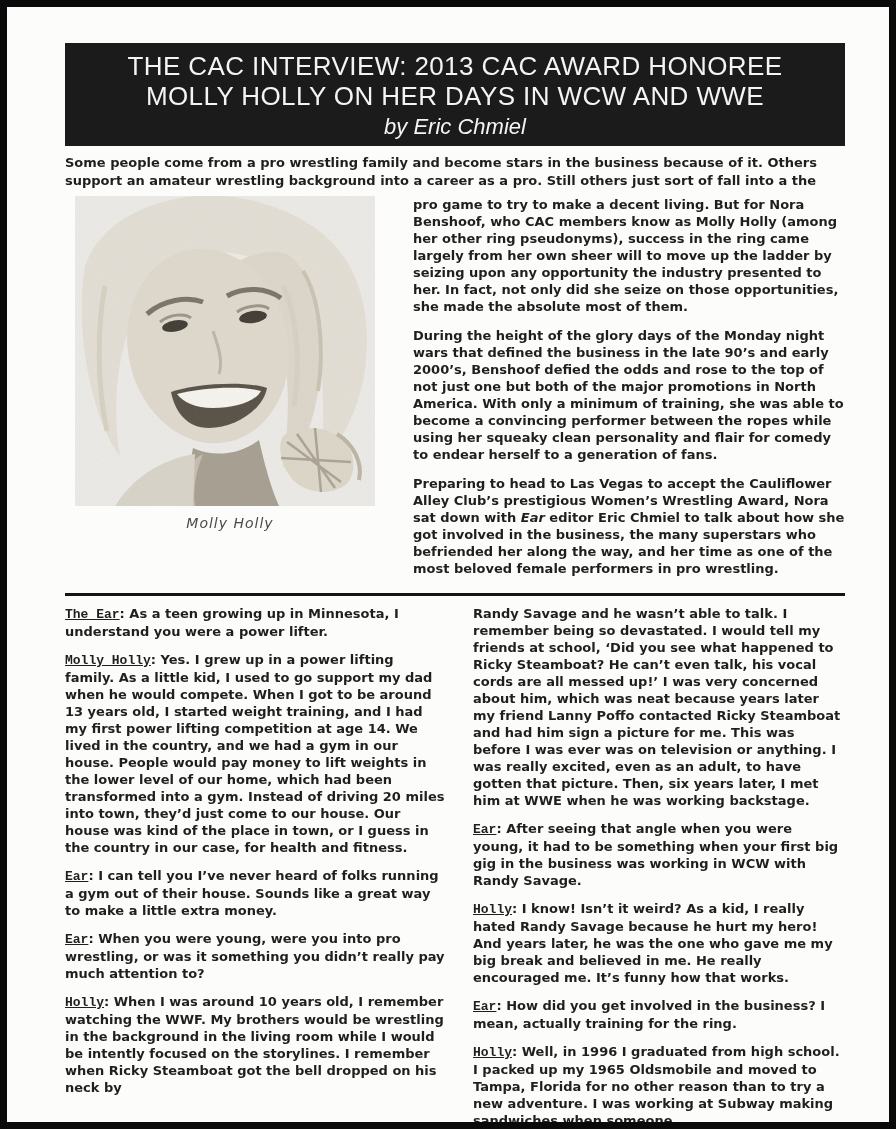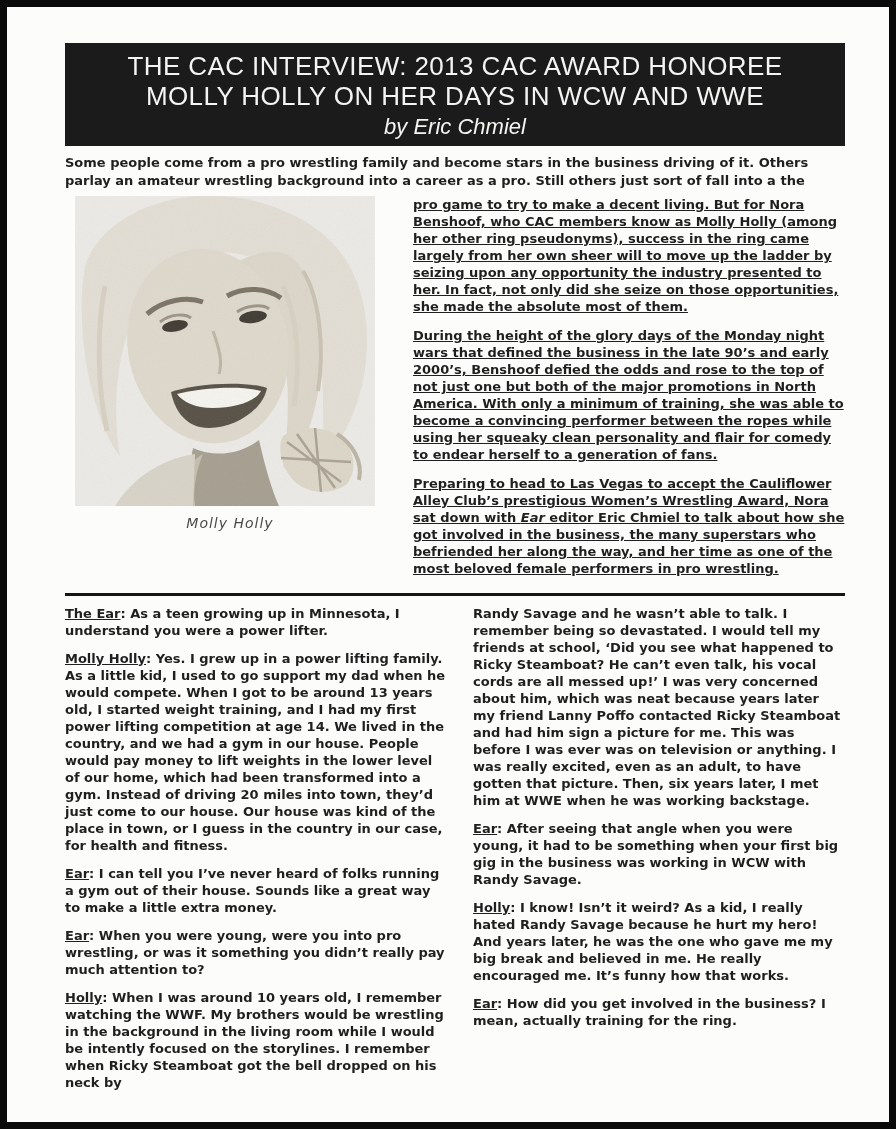--- a/index.html
+++ b/index.html
@@ -11,44 +11,44 @@
   .byline{font:italic 400 22px/25px "Liberation Sans",sans-serif;margin-top:3px;}
 
   .intro{font:700 13px/18px "DejaVu Sans",sans-serif;color:#1f1f1f;margin:8px 0 0 0;}
 
   .lead-flow{display:flex;margin-top:6px;}
   .photo-col{flex:0 0 310px;margin-left:10px;}
   .photo{width:300px;height:310px;overflow:hidden;background:#eceae6;}
   .photo svg{display:block;}
   .caption{font:italic 400 14px/18px "DejaVu Sans",sans-serif;color:#4a4a4a;text-align:center;letter-spacing:1px;margin-top:8px;}
   .lead-text{flex:1 1 auto;margin-left:28px;}
-  .lead-p{font:700 13px/17px "DejaVu Sans",sans-serif;color:#1f1f1f;margin:0 0 12px 0;text-decoration:underline;}
+  .lead-p{font:700 13px/17px "DejaVu Sans",sans-serif;color:#1f1f1f;margin:0 0 12px 0;}
   .lead-p em{font-style:italic;}
 
   .divider{height:3px;background:#151515;margin-top:4px;}
 
   .qa-cols{display:flex;margin-top:9px;}
   .qa-col{flex:0 0 382px;}
   .qa-col.right{flex:1 1 auto;margin-left:26px;}
   .qa{font:700 13px/17px "DejaVu Sans",sans-serif;color:#1f1f1f;margin:0 0 11px 0;}
-  .speaker{text-decoration:underline;}
+  .speaker{text-decoration:underline;font-family:Liberation Mono, monospace;}
 </style>
 </head>
 <body>
 
 <div class="frame">
   <div class="paper">
 
     <div class="banner">
       <div class="t1">THE CAC INTERVIEW: 2013 CAC AWARD HONOREE</div>
       <div class="t1">MOLLY HOLLY ON HER DAYS IN WCW AND WWE</div>
       <div class="byline">by Eric Chmiel</div>
     </div>
 
-    <p class="intro">Some people come from a pro wrestling family and become stars in the business driving of it. Others parlay an amateur wrestling background into a career as a pro. Still others just sort of fall into a the</p>
+    <p class="intro">Some people come from a pro wrestling family and become stars in the business because of it. Others support an amateur wrestling background into a career as a pro. Still others just sort of fall into a the</p>
 
     <div class="lead-flow">
       <div class="photo-col">
         <div class="photo">
           <svg width="300" height="310" viewBox="0 0 300 310" xmlns="http://www.w3.org/2000/svg" aria-hidden="true">
             <defs>
               <filter id="grain">
                 <feTurbulence type="fractalNoise" baseFrequency="0.85" numOctaves="2" result="n"></feTurbulence>
                 <feColorMatrix in="n" type="saturate" values="0"></feColorMatrix>
                 <feComponentTransfer>
@@ -108,17 +108,18 @@
           <p class="qa"><span class="speaker">Molly Holly</span>: Yes. I grew up in a power lifting family. As a little kid, I used to go support my dad when he would compete. When I got to be around 13 years old, I started weight training, and I had my first power lifting competition at age 14. We lived in the country, and we had a gym in our house. People would pay money to lift weights in the lower level of our home, which had been transformed into a gym. Instead of driving 20 miles into town, they’d just come to our house. Our house was kind of the place in town, or I guess in the country in our case, for health and fitness.</p>
           <p class="qa"><span class="speaker">Ear</span>: I can tell you I’ve never heard of folks running a gym out of their house. Sounds like a great way to make a little extra money.</p>
           <p class="qa"><span class="speaker">Ear</span>: When you were young, were you into pro wrestling, or was it something you didn’t really pay much attention to?</p>
           <p class="qa"><span class="speaker">Holly</span>: When I was around 10 years old, I remember watching the WWF. My brothers would be wrestling in the background in the living room while I would be intently focused on the storylines. I remember when Ricky Steamboat got the bell dropped on his neck by</p>
         </div>
       <div class="qa-col right" id="qa-right">
           <p class="qa">Randy Savage and he wasn’t able to talk. I remember being so devastated. I would tell my friends at school, ‘Did you see what happened to Ricky Steamboat? He can’t even talk, his vocal cords are all messed up!’ I was very concerned about him, which was neat because years later my friend Lanny Poffo contacted Ricky Steamboat and had him sign a picture for me. This was before I was ever was on television or anything. I was really excited, even as an adult, to have gotten that picture. Then, six years later, I met him at WWE when he was working backstage.</p>
           <p class="qa"><span class="speaker">Ear</span>: After seeing that angle when you were young, it had to be something when your first big gig in the business was working in WCW with Randy Savage.</p>
           <p class="qa"><span class="speaker">Holly</span>: I know! Isn’t it weird? As a kid, I really hated Randy Savage because he hurt my hero! And years later, he was the one who gave me my big break and believed in me. He really encouraged me. It’s funny how that works.</p>
           <p class="qa"><span class="speaker">Ear</span>: How did you get involved in the business? I mean, actually training for the ring.</p>
+          <p class="qa"><span class="speaker">Holly</span>: Well, in 1996 I graduated from high school. I packed up my 1965 Oldsmobile and moved to Tampa, Florida for no other reason than to try a new adventure. I was working at Subway making sandwiches when someone</p>
         </div>
     </div>
 
   </div>
 </div>
 
 </body></html>

